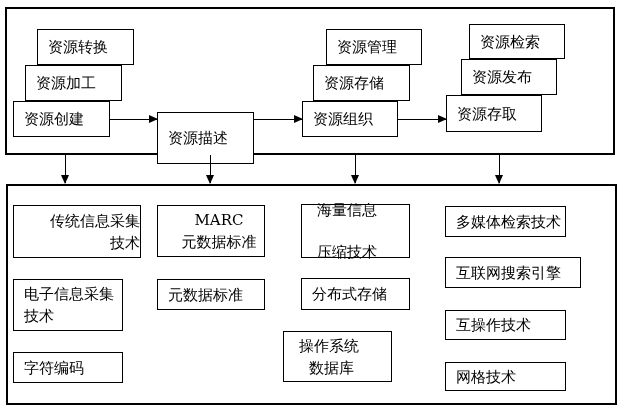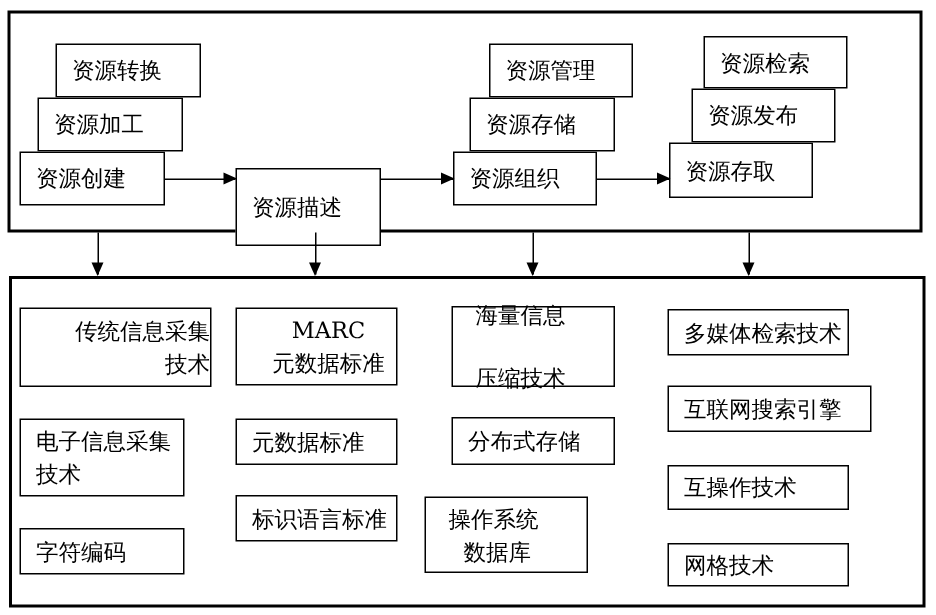--- a/index.html
+++ b/index.html
@@ -102,21 +102,20 @@
     <div>电子信息采集</div>
     <div>技术</div>
   </div>
   <div class="node" style="left:13px;top:352px;width:110px;height:31px;">字符编码</div>
 
   <div class="node node-center" style="left:157px;top:205px;width:108px;height:52px;">
     <div>MARC</div>
     <div>元数据标准</div>
   </div>
   <div class="node" style="left:157px;top:279px;width:108px;height:31px;">元数据标准</div>
-  <div class="node" style="left:157px;top:330px;width:108px;height:31px;">标识语言标准</div>
 
   <div class="node pad16" style="left:301px;top:204px;width:109px;height:54px;gap:20px;">
     <div>海量信息</div>
     <div>压缩技术</div>
   </div>
   <div class="node" style="left:301px;top:278px;width:109px;height:32px;">分布式存储</div>
   <div class="node pad16" style="left:283px;top:331px;width:109px;height:51px;">
     <div>操作系统</div>
     <div class="indent">数据库</div>
   </div>

